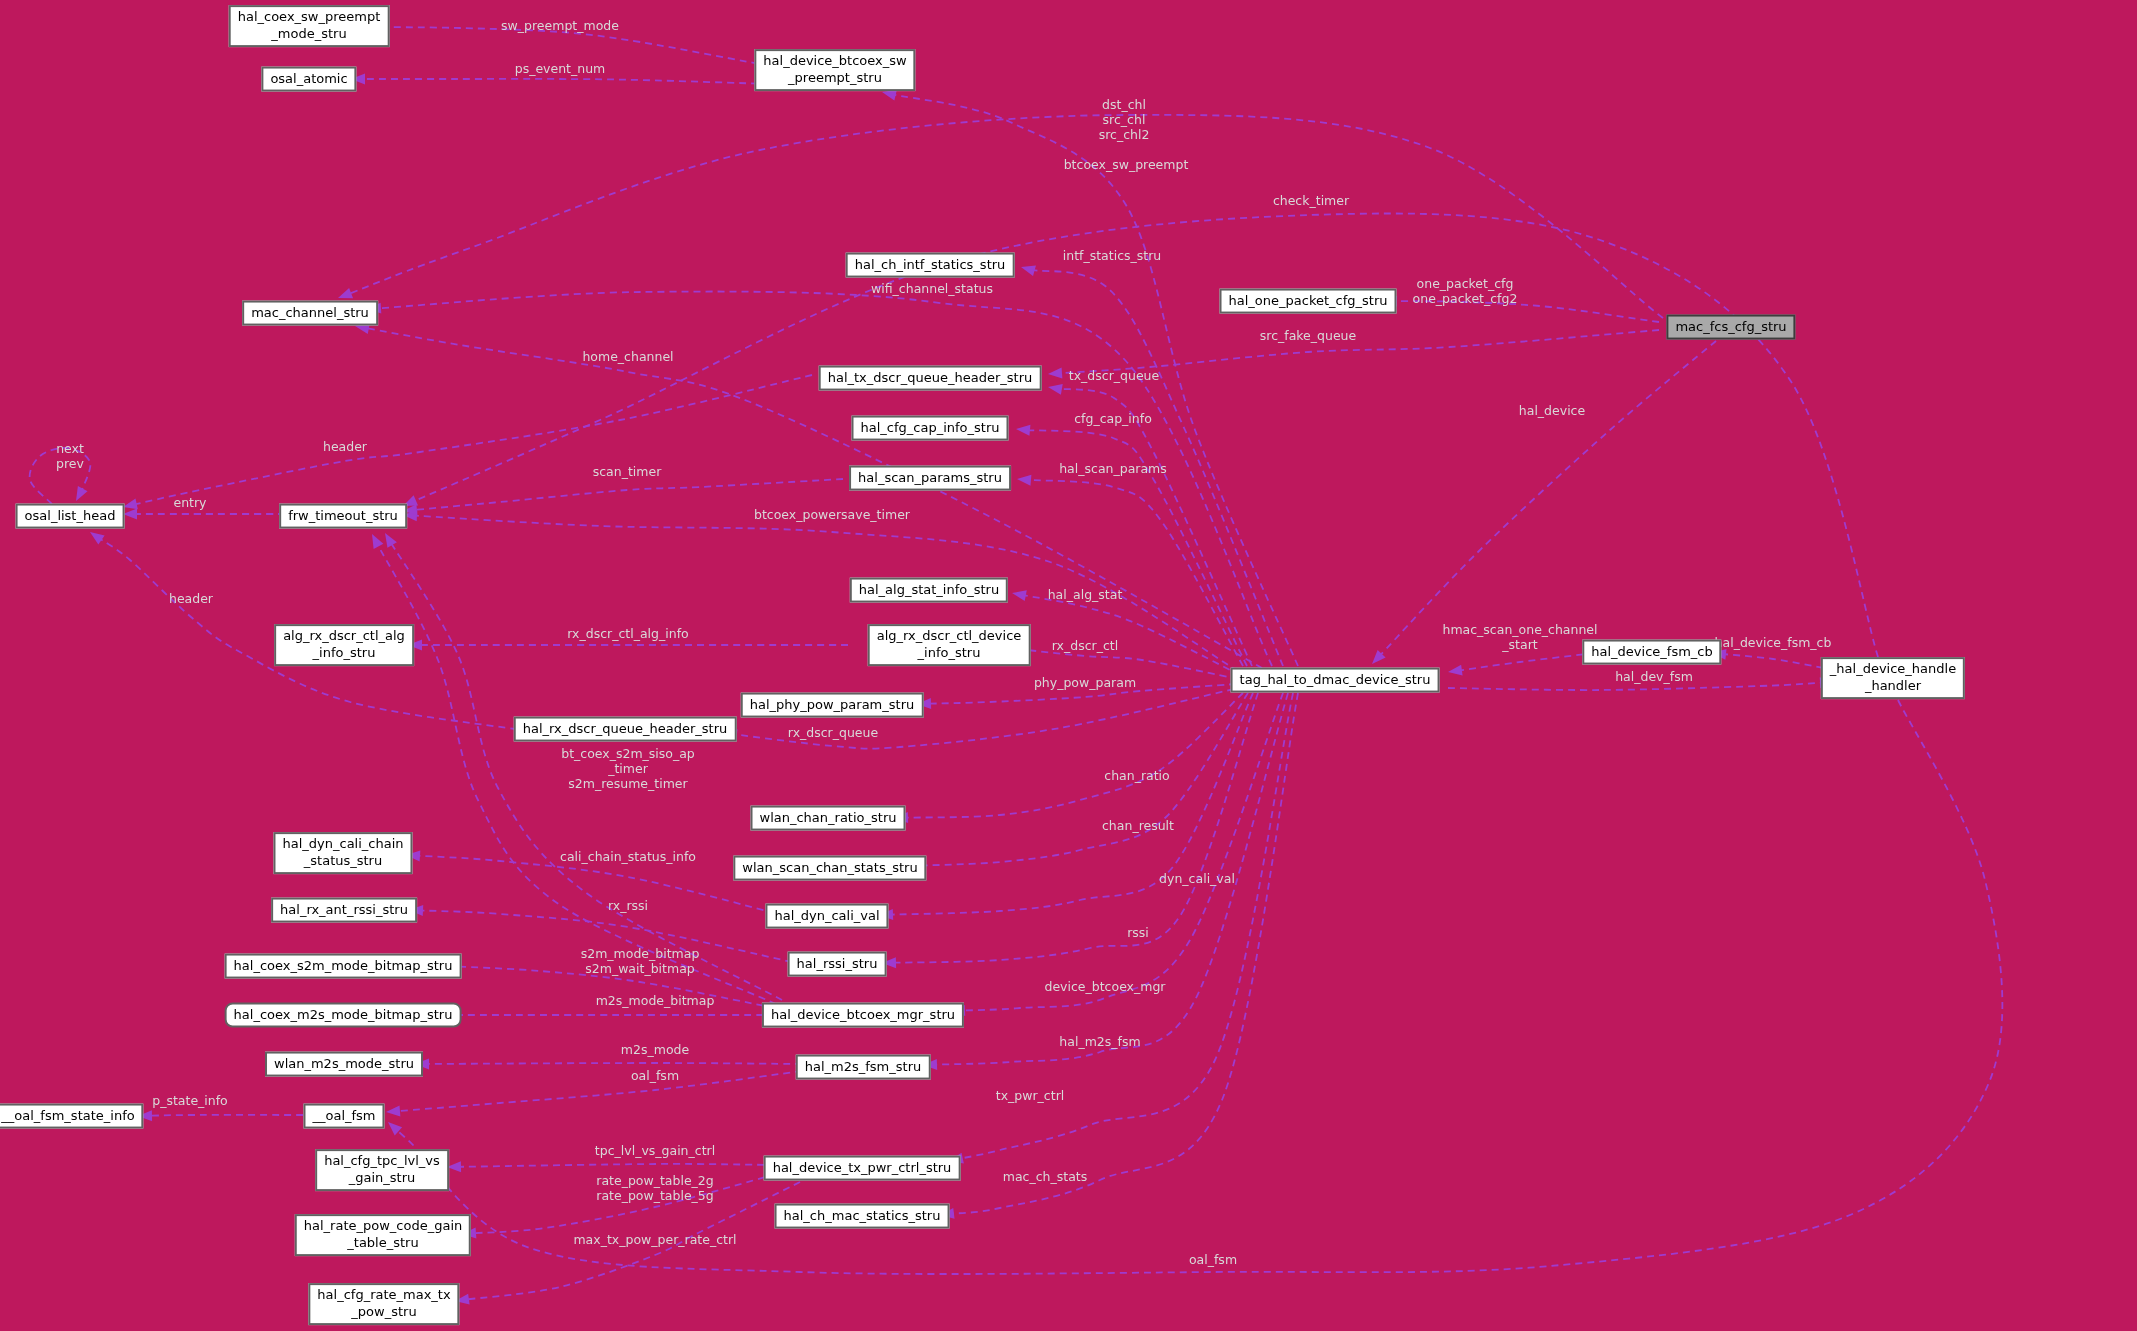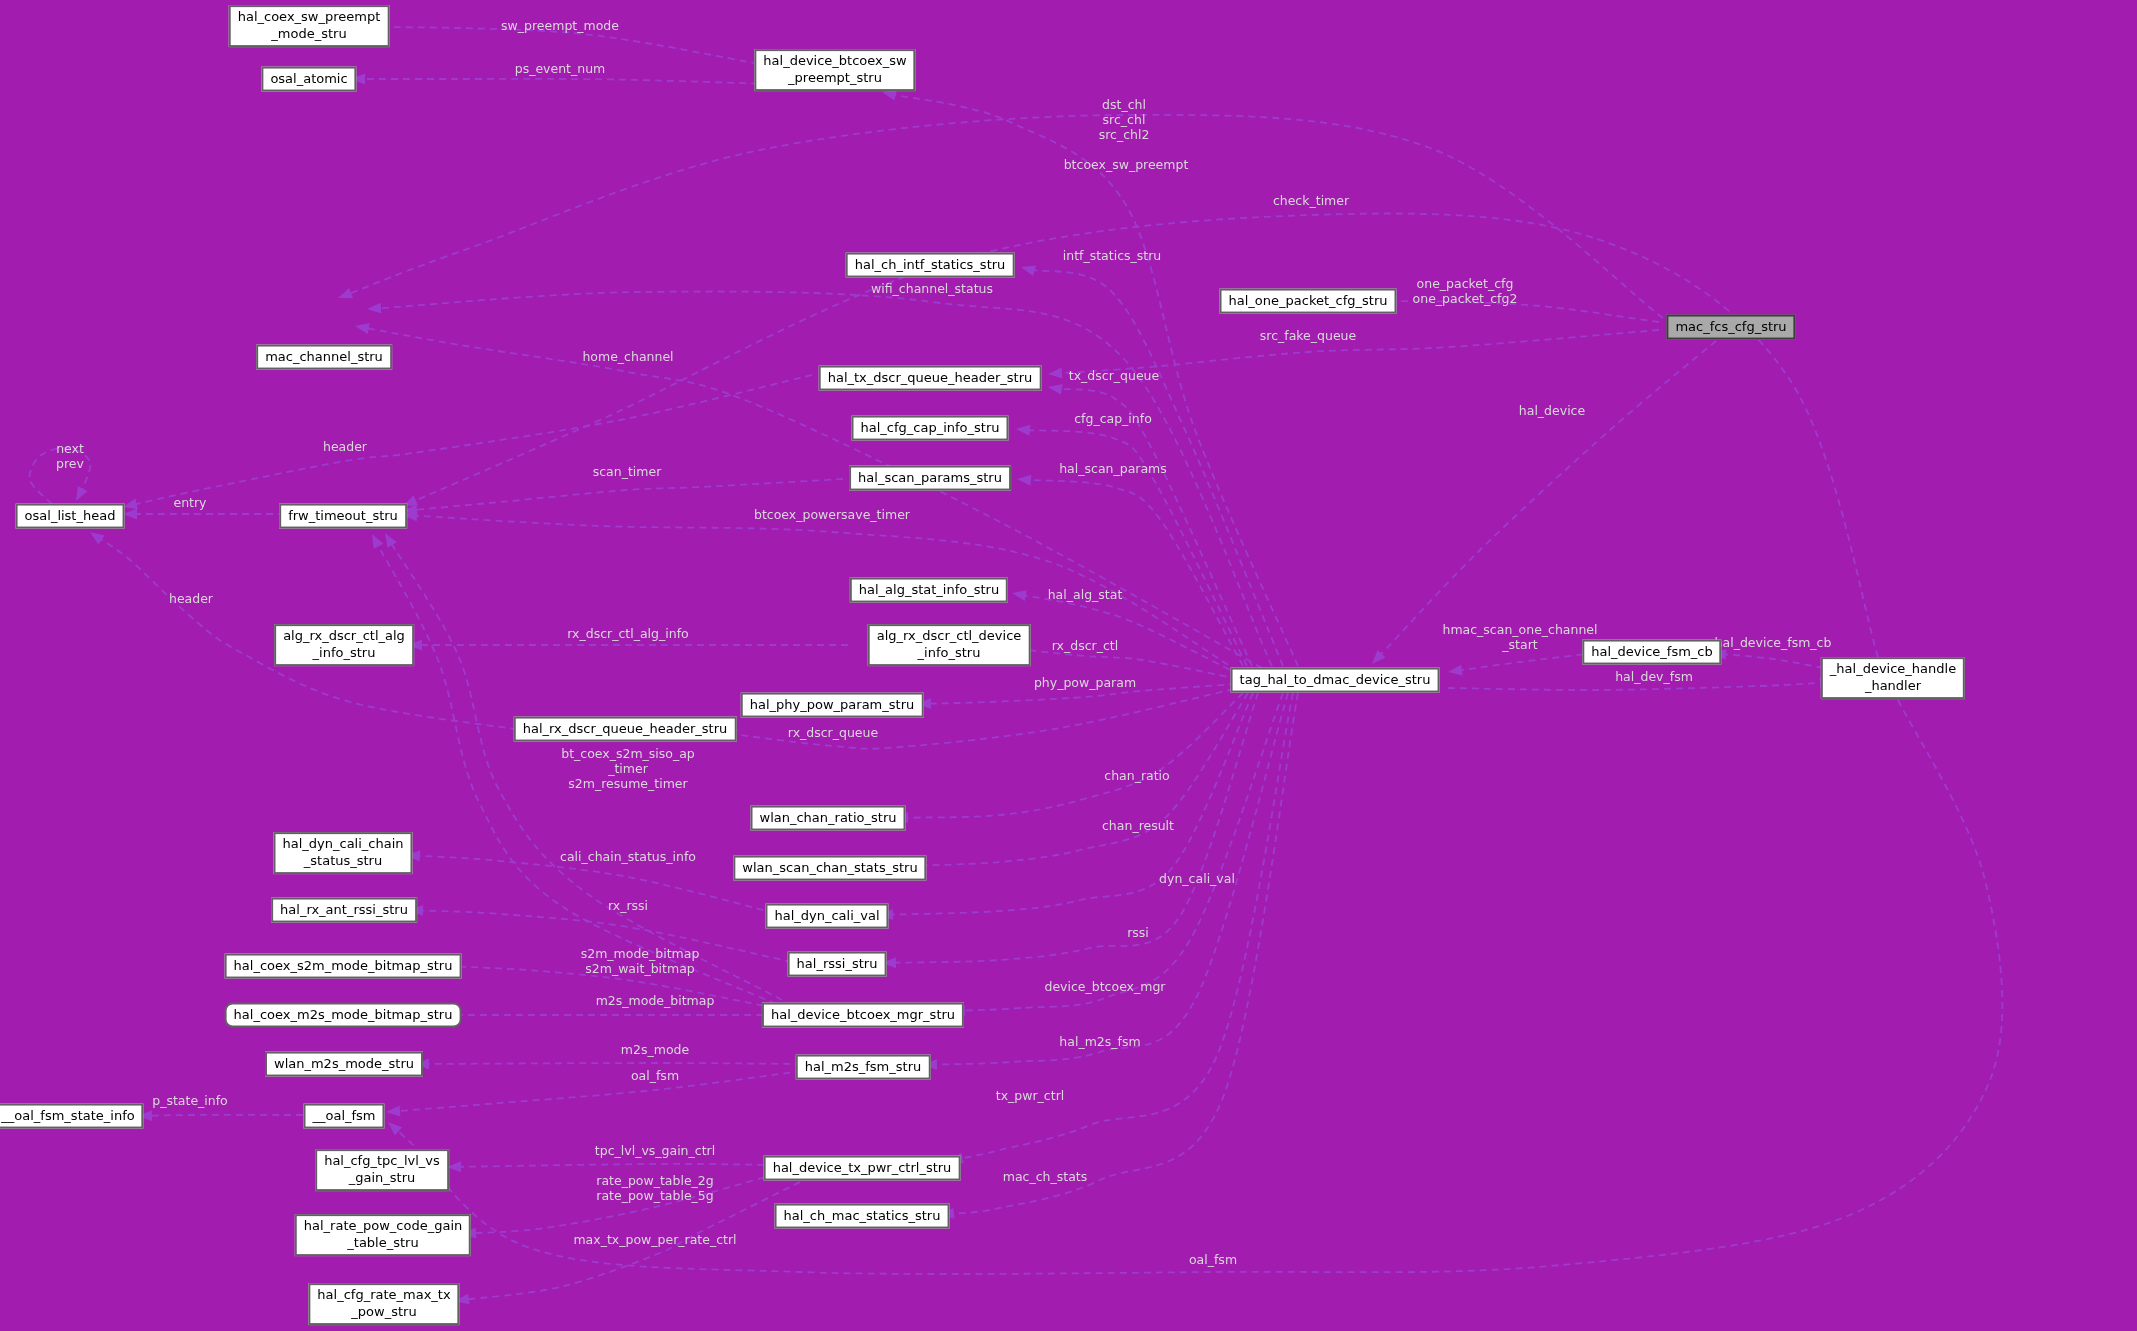--- a/index.html
+++ b/index.html
@@ -1,16 +1,16 @@
 <!DOCTYPE html>
 <html><head>
 <meta charset="utf-8">
 <style>
   html,body{margin:0;padding:0;background:#000;}
-  #canvas{position:relative;width:2137px;height:1331px;background:#a21caf;overflow:hidden;
+  #canvas{position:relative;width:2137px;height:1331px;background:#be185d;overflow:hidden;
           font-family:"DejaVu Sans","Liberation Sans",sans-serif;}
   #edges{position:absolute;left:0;top:0;z-index:0;}
   .node{position:absolute;transform:translate(-50%,-50%);background:#ffffff;color:#000;
         border:2px solid #616161;padding:2px 7px;font-size:13px;line-height:1.3;
         text-align:center;white-space:pre;z-index:2;box-sizing:border-box;}
   .node.hl{background:#a9a9a9;border-color:#3d3d3d;}
   .elabel{position:absolute;transform:translate(-50%,-52%);color:#d9d9d9;font-size:12.5px;
           line-height:1.18;text-align:center;white-space:pre;z-index:1;}
 </style>
 </head>
@@ -115,21 +115,21 @@
       <path d="M776,1004 C740,987.5 609.6666666666666,939 560,905 C510.3333333333333,871 498.3333333333333,840.8333333333334 478,800 C457.6666666666667,759.1666666666666 454.8933216755491,702.8569474411997 438,660 C421.1066783244509,617.1430525588003 386.866724955588,562.381929460668 376.6400699467056,542.8583153528016" fill="none" stroke="#9e3bcf" stroke-width="1.8" stroke-dasharray="7 5"></path>
       <polygon points="372,534 383.36817136942864,543.8496030232341 373.62402448134696,548.9536799646103" fill="#9e3bcf"></polygon>
       <path d="M782,1000 C749.1666666666666,982 632.3333333333334,927.3333333333334 585,892 C537.6666666666666,856.6666666666666 519.1666666666666,827.5 498,788 C476.8333333333333,748.5 475.9775649806256,696.0698117941048 458,655 C440.0224350193744,613.9301882058952 401.44550843020545,560.4842743628092 390.13461011624656,541.581129235371" fill="none" stroke="#9e3bcf" stroke-width="1.8" stroke-dasharray="7 5"></path>
       <polygon points="385,533 396.90807524219923,542.1895453655837 387.46883308329114,547.8376164934549" fill="#9e3bcf"></polygon>
     </svg>
 <div class="node" style="left: 309px; top: 26px;">hal_coex_sw_preempt
 _mode_stru</div>
     <div class="node" style="left: 309px; top: 79px;">osal_atomic</div>
     <div class="node" style="left: 835px; top: 70px;">hal_device_btcoex_sw
 _preempt_stru</div>
-    <div class="node" style="left: 324px; top: 313px; margin-top: 44px;">mac_channel_stru</div>
+    <div class="node" style="left: 310px; top: 313px;">mac_channel_stru</div>
     <div class="node" style="left: 930px; top: 265px;">hal_ch_intf_statics_stru</div>
     <div class="node" style="left: 1308px; top: 301px;">hal_one_packet_cfg_stru</div>
     <div class="node hl" style="left: 1731px; top: 327px;">mac_fcs_cfg_stru</div>
     <div class="node" style="left: 930px; top: 378px;">hal_tx_dscr_queue_header_stru</div>
     <div class="node" style="left: 930px; top: 428px;">hal_cfg_cap_info_stru</div>
     <div class="node" style="left: 930px; top: 478px;">hal_scan_params_stru</div>
     <div class="node" style="left: 70px; top: 516px;">osal_list_head</div>
     <div class="node" style="left: 343px; top: 516px;">frw_timeout_stru</div>
     <div class="node" style="left: 929px; top: 590px;">hal_alg_stat_info_stru</div>
     <div class="node" style="left: 928px; top: 645px; margin-left: 21px;">alg_rx_dscr_ctl_device

